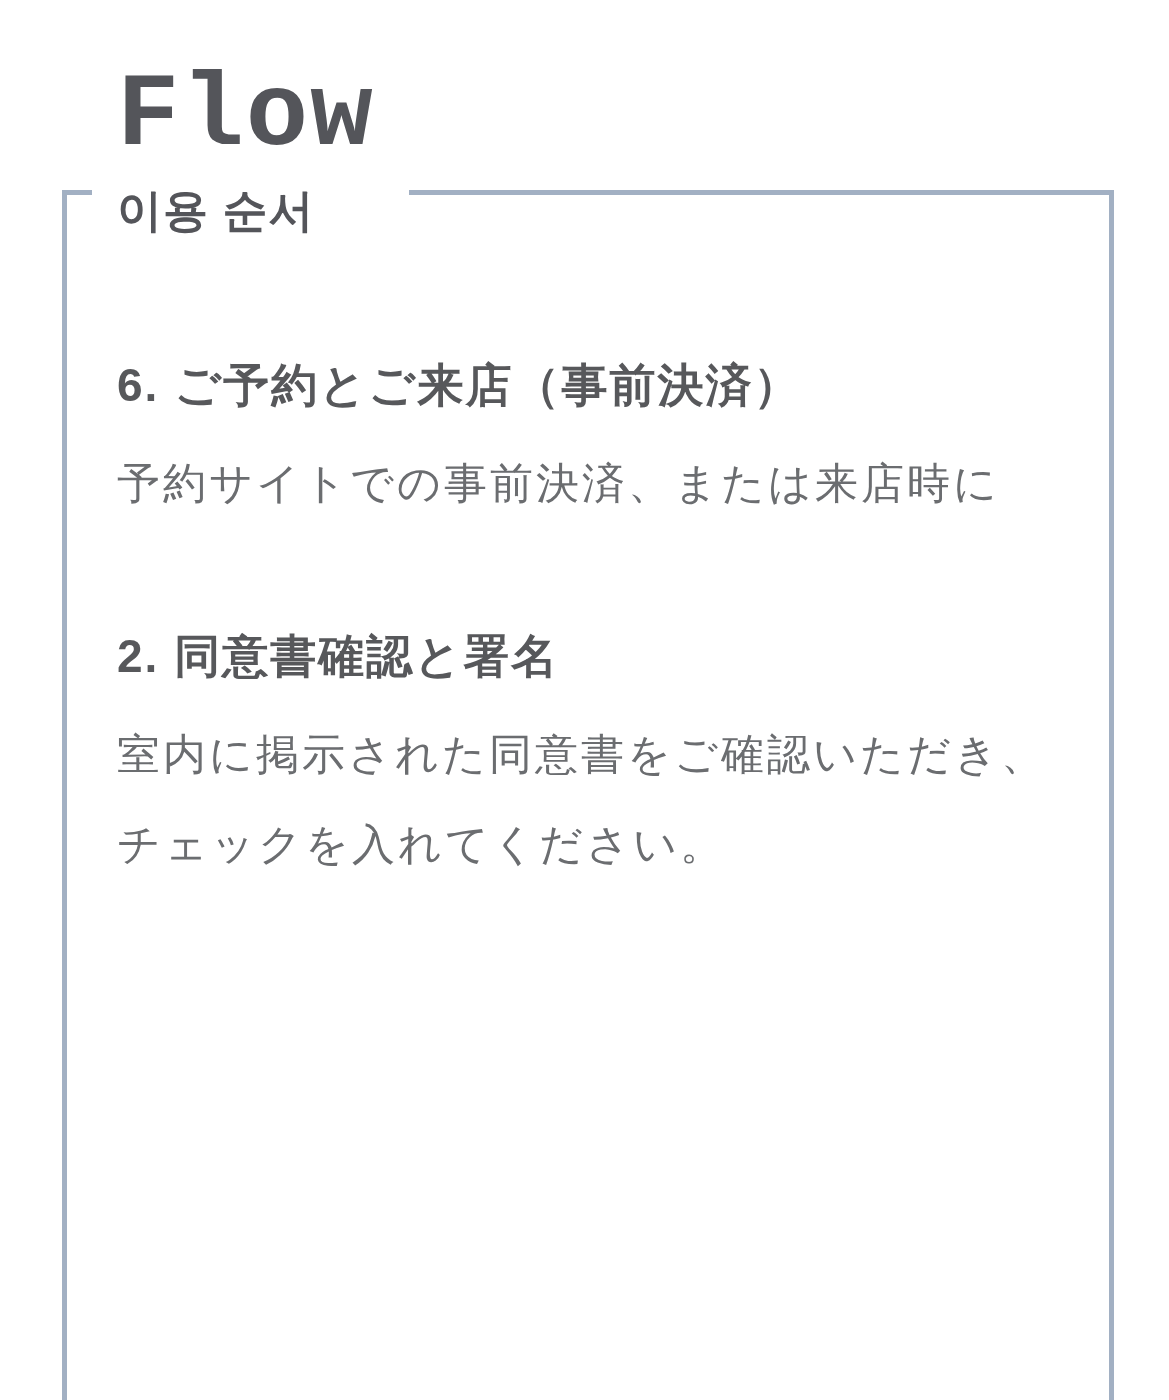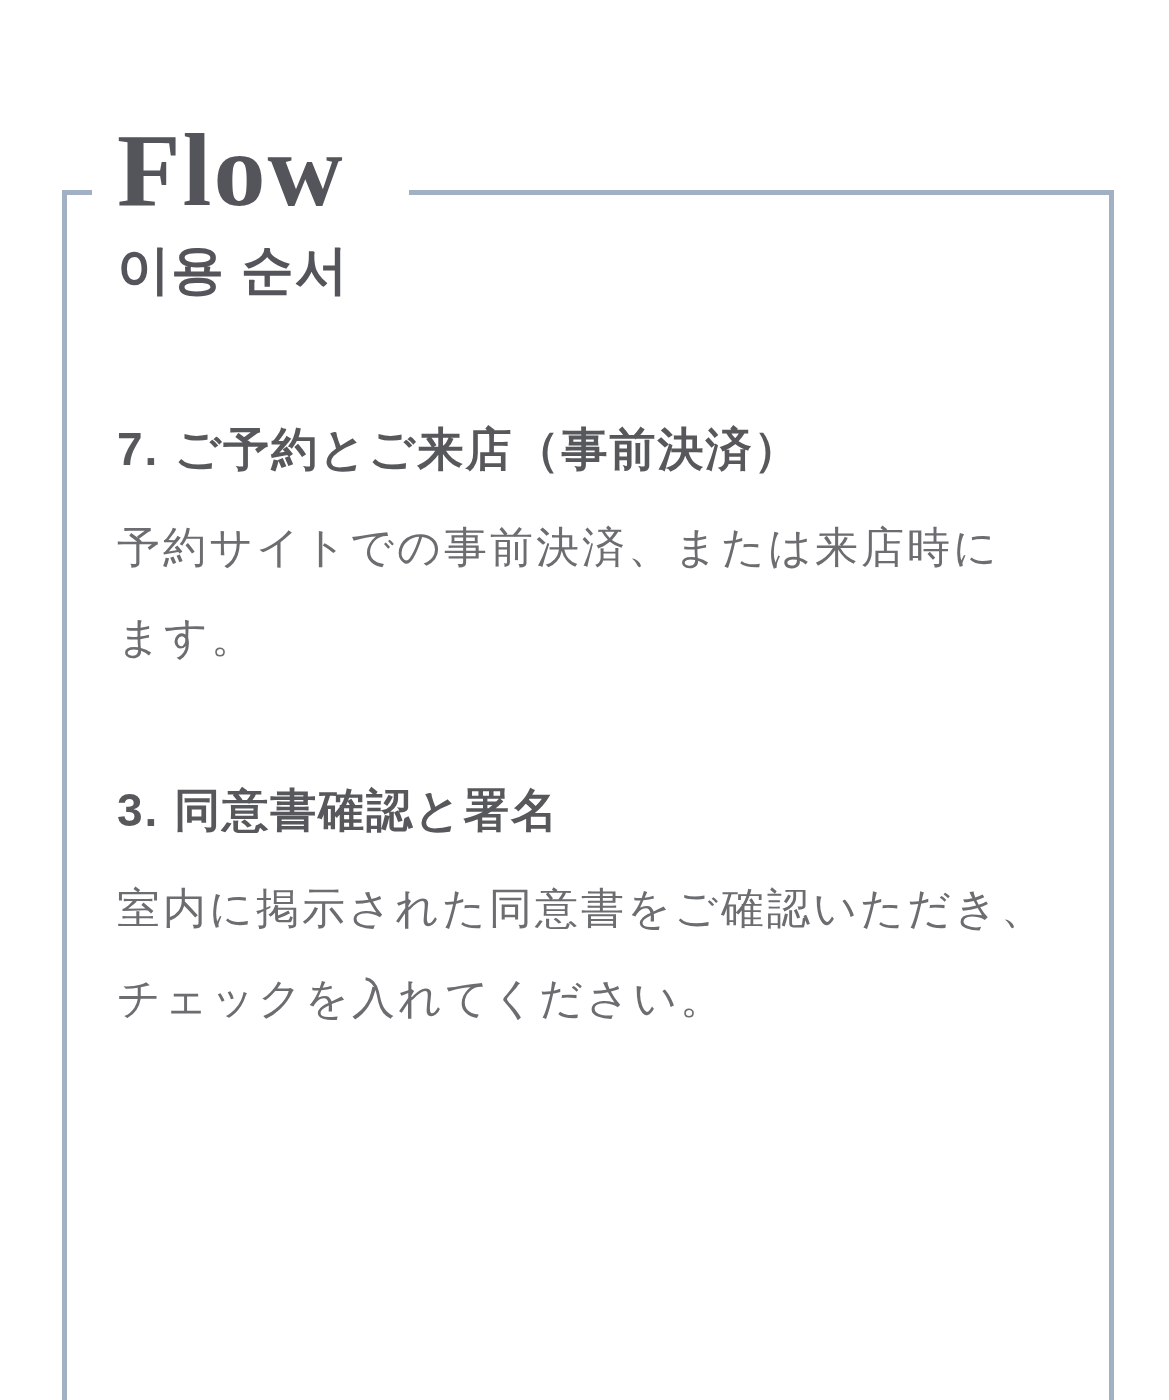--- a/index.html
+++ b/index.html
@@ -23,31 +23,31 @@
   }
   .frame-right{
     position:absolute;left:409px;top:190px;bottom:-10px;width:705px;
     border-top:5px solid var(--accent);
     border-right:5px solid var(--accent);
   }
   .content{
     position:absolute;left:117px;top:0;width:945px;
   }
   .title-en{
-    padding-top:118px;
-    font-family:Liberation Serif, serif;
+    padding-top:64px;
+    font-family:Liberation Mono, monospace;
     font-weight:700;
     font-size:104px;
     line-height:1.0;
     letter-spacing:2px;
     color:var(--title-color);
   }
   .title-ko{
     margin-top:16px;
-    font-size:53px;
+    font-size:45px;
     font-weight:700;
     letter-spacing:1px;
     line-height:1.2;
     color:var(--title-color);
   }
   .section-heading{
     font-size:46px;
     font-weight:700;
     letter-spacing:2px;
     line-height:1.2;
@@ -72,28 +72,27 @@
 <div class="frame-left"></div>
 <div class="frame-right"></div>
 
 <div class="content">
 
   <h2 class="title-en">Flow</h2>
 
   <div class="title-ko">이용 순서</div>
 
   <div class="section section-1">
-    <h3 class="section-heading">7. ご予約とご来店（事前決済）</h3>
+    <h3 class="section-heading">6. ご予約とご来店（事前決済）</h3>
     <div class="section-body">
       <div class="body-line">予約サイトでの事前決済、または来店時に</div>
-      <div class="body-line">ます。</div>
     </div>
   </div>
 
   <div class="section section-2">
-    <h3 class="section-heading">3. 同意書確認と署名</h3>
+    <h3 class="section-heading">2. 同意書確認と署名</h3>
     <div class="section-body">
       <div class="body-line">室内に掲示された同意書をご確認いただき、</div>
       <div class="body-line">チェックを入れてください。</div>
     </div>
   </div>
 
 </div>
 
 </body></html>

